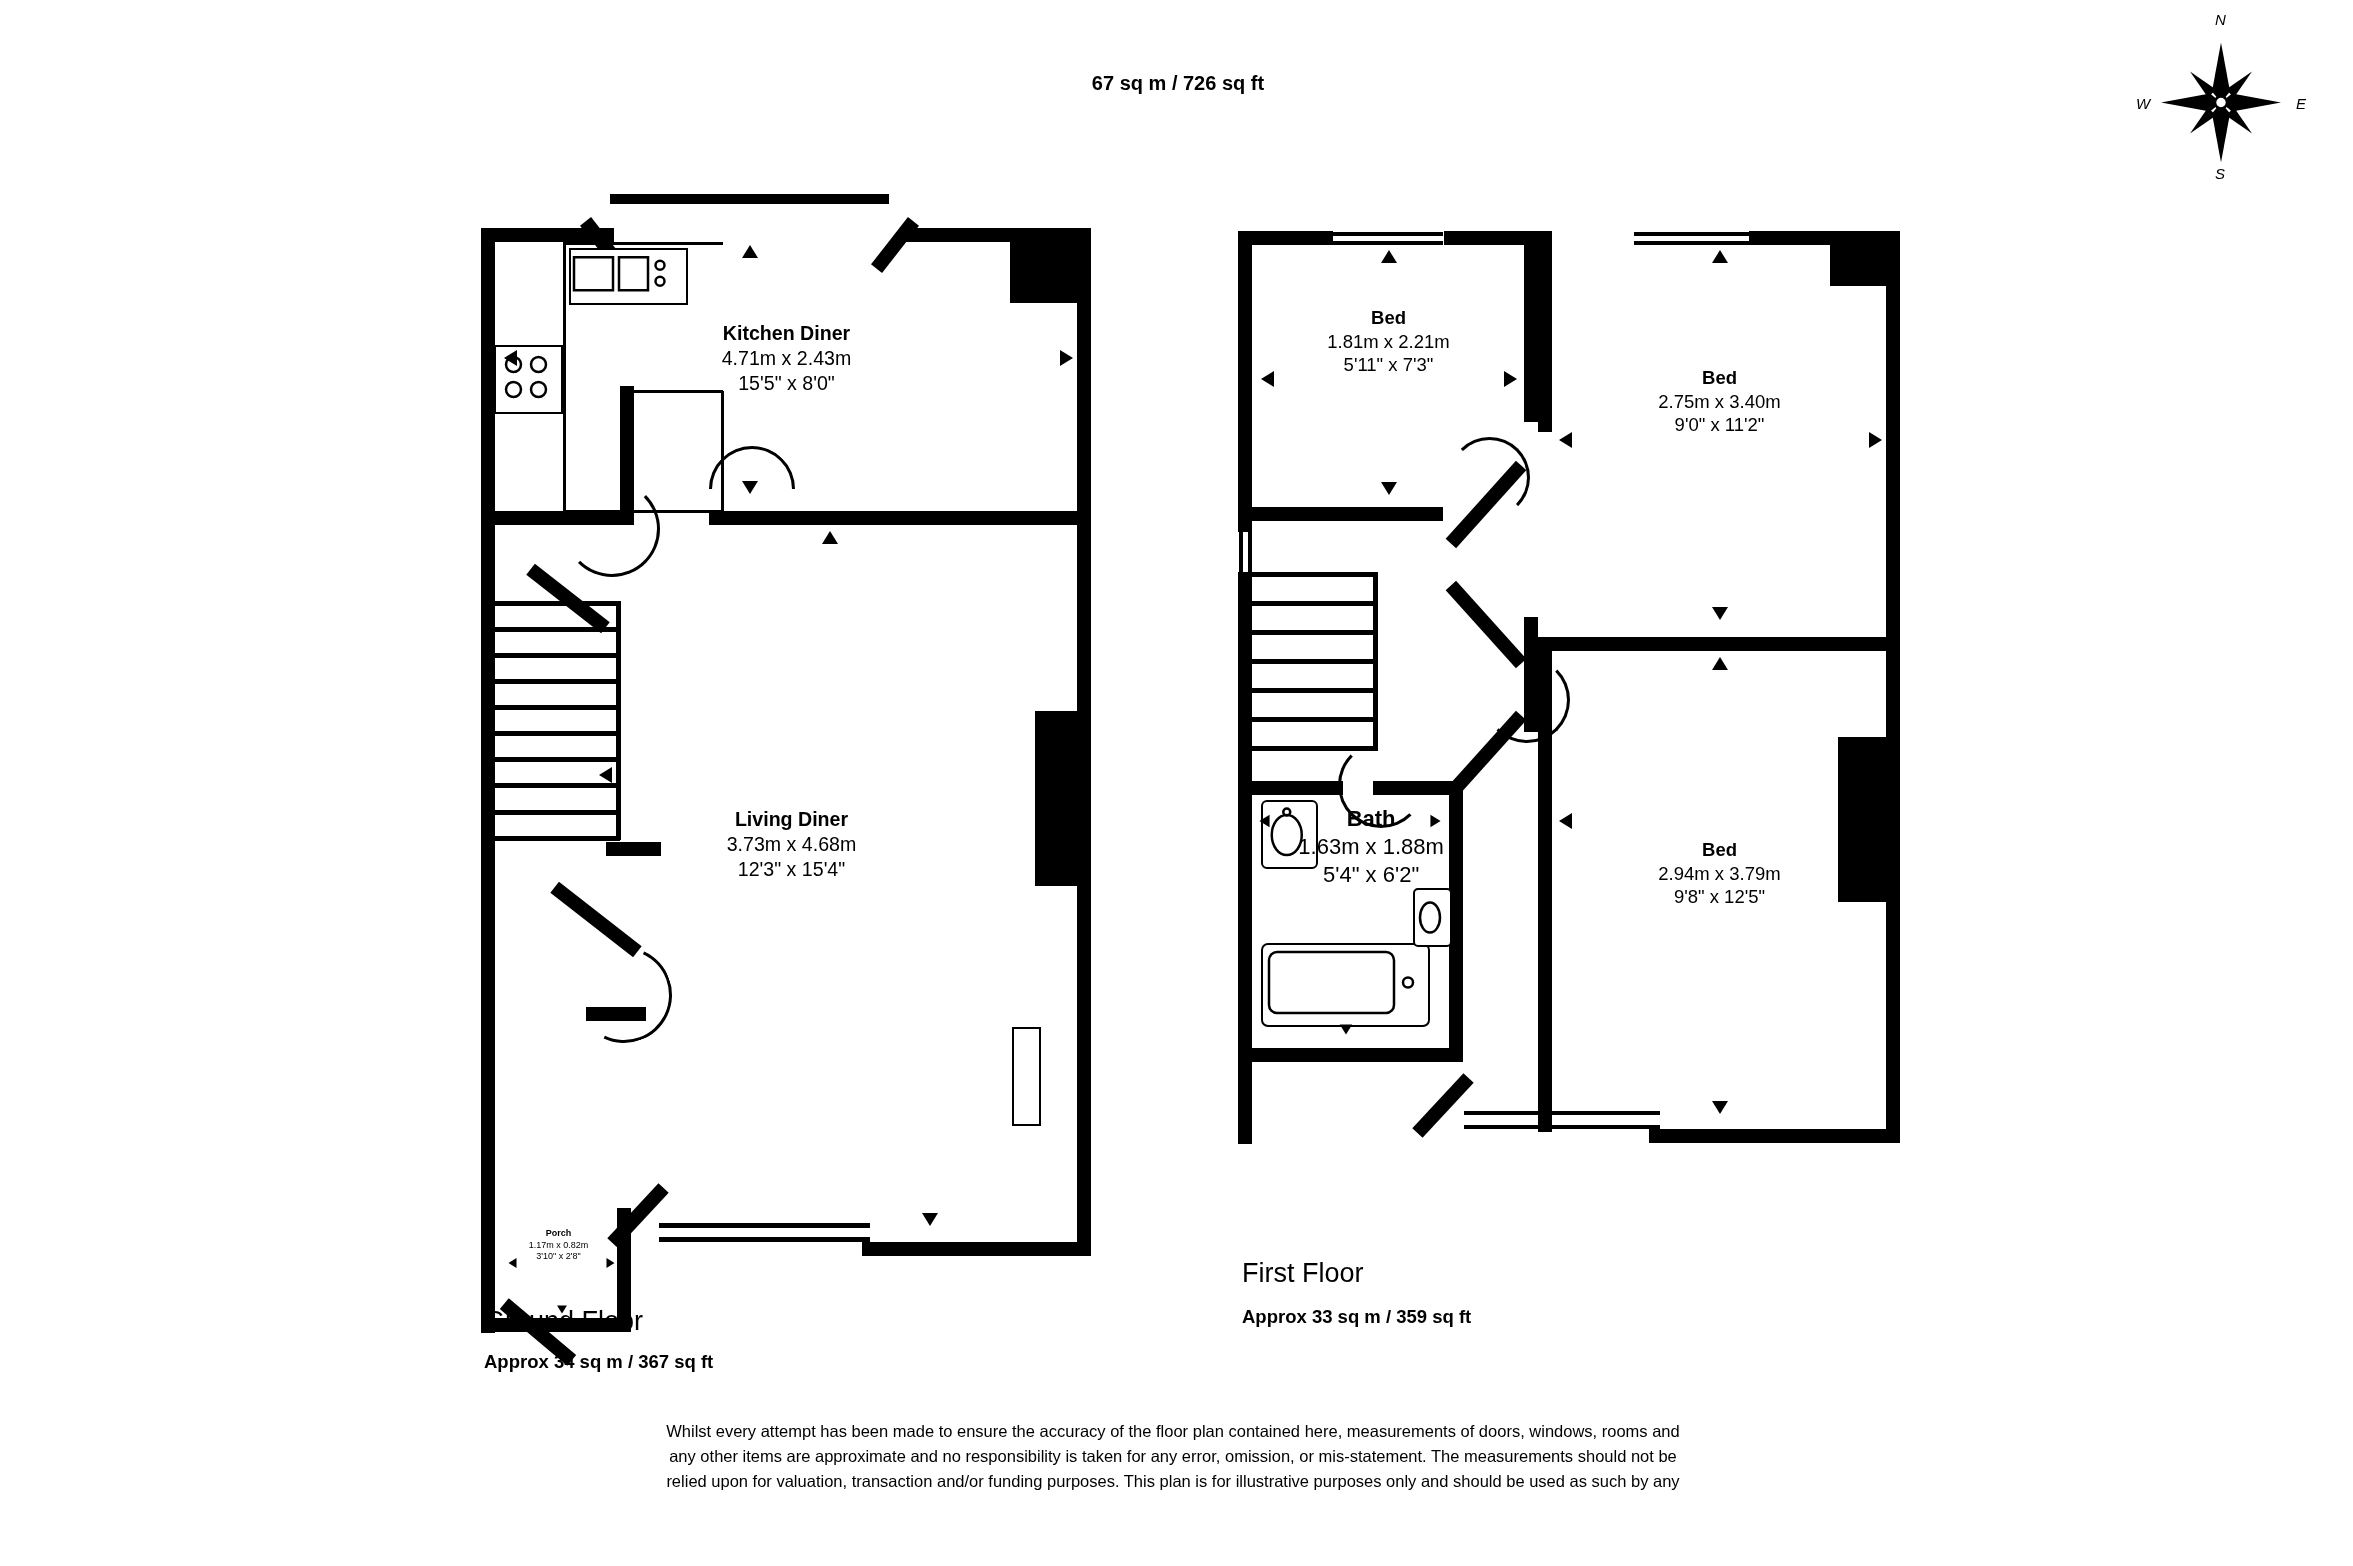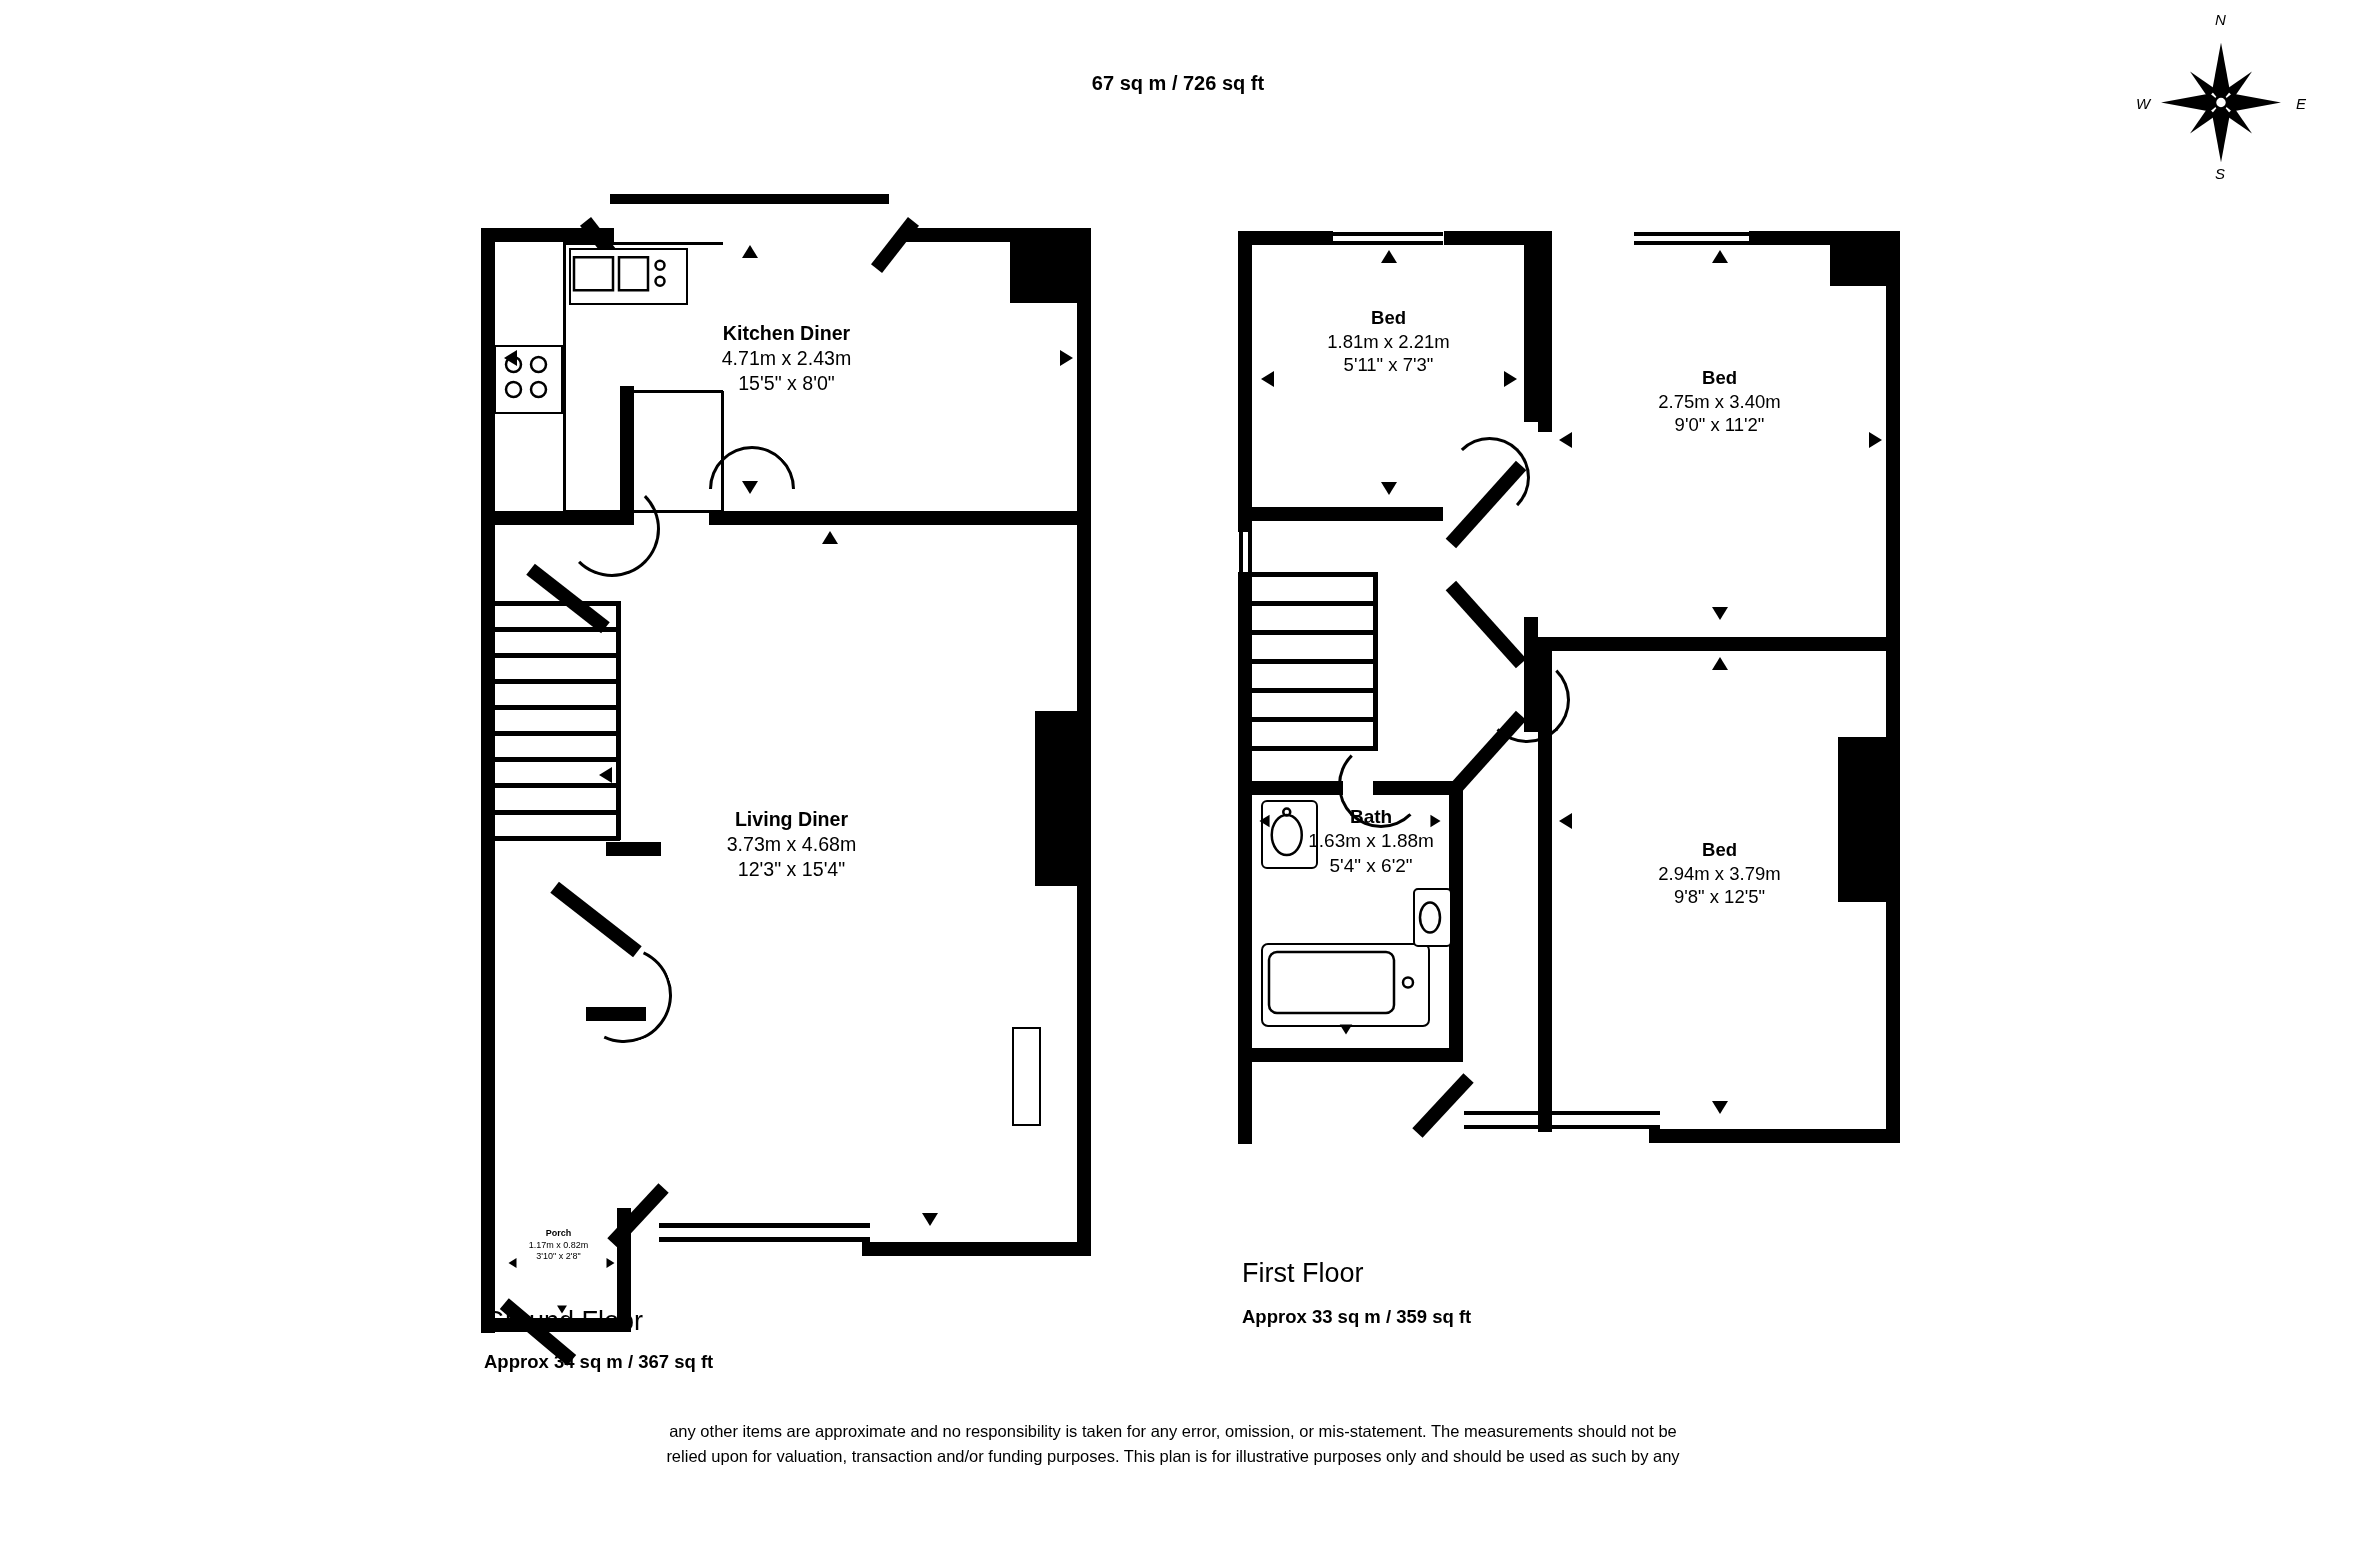--- a/index.html
+++ b/index.html
@@ -284,32 +284,33 @@
       <div>2.75m x 3.40m</div>
       <div>9'0" x 11'2"</div>
     </div>
 
     <div class="room-label" style="left:341px;top:617px;width:281px;font-size:18.5px;">
       <div class="room-name">Bed</div>
       <div>2.94m x 3.79m</div>
       <div>9'8" x 12'5"</div>
     </div>
 
-    <div class="room-label" style="left:27.6px;top:584px;width:211px;font-size:19px;">
+    <div class="room-label" style="left:27.6px;top:584px;width:211px;font-size:22px;">
       <div class="room-name">Bath</div>
       <div>1.63m x 1.88m</div>
       <div>5'4" x 6'2"</div>
     </div>
   </div>
 
   <div class="floor-title" style="left:484px;top:1306px;font-size:27px;">Ground Floor</div>
   <div class="floor-sub" style="left:484px;top:1351px;font-size:18.5px;">Approx 34 sq m / 367 sq ft</div>
 
   <div class="floor-title" style="left:1242px;top:1258px;font-size:27px;">First Floor</div>
   <div class="floor-sub" style="left:1242px;top:1306px;font-size:18.5px;">Approx 33 sq m / 359 sq ft</div>
 
   <div class="disc" style="left:411px;top:1419px;width:1524px;font-size:16.5px;">
+    <div>Whilst every attempt has been made to ensure the accuracy of the floor plan contained here, measurements of doors, windows, rooms and</div>
     <div>any other items are approximate and no responsibility is taken for any error, omission, or mis-statement. The measurements should not be</div>
     <div>relied upon for valuation, transaction and/or funding purposes. This plan is for illustrative purposes only and should be used as such by any</div>
   </div>
 
 </div>
 
 
 </body></html>

